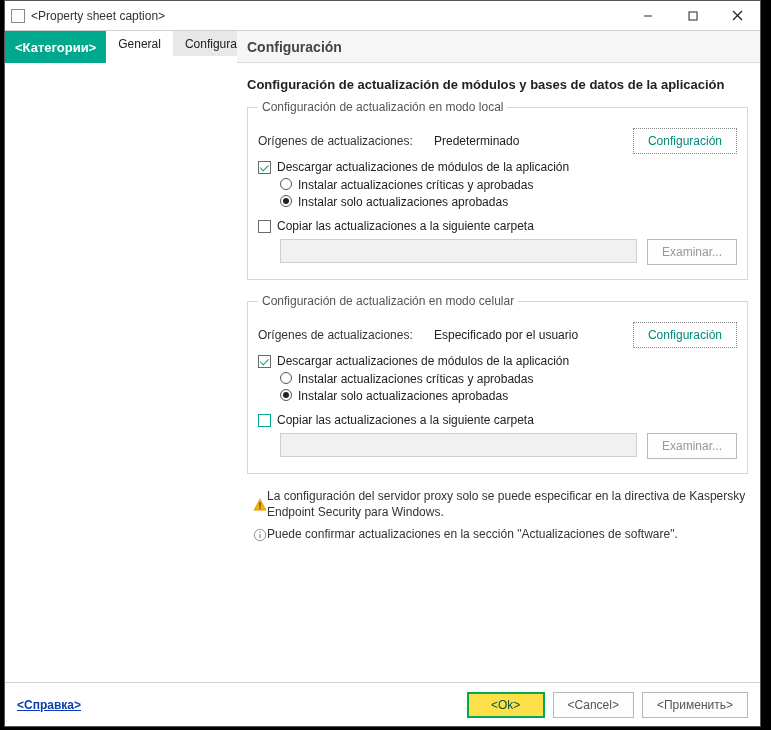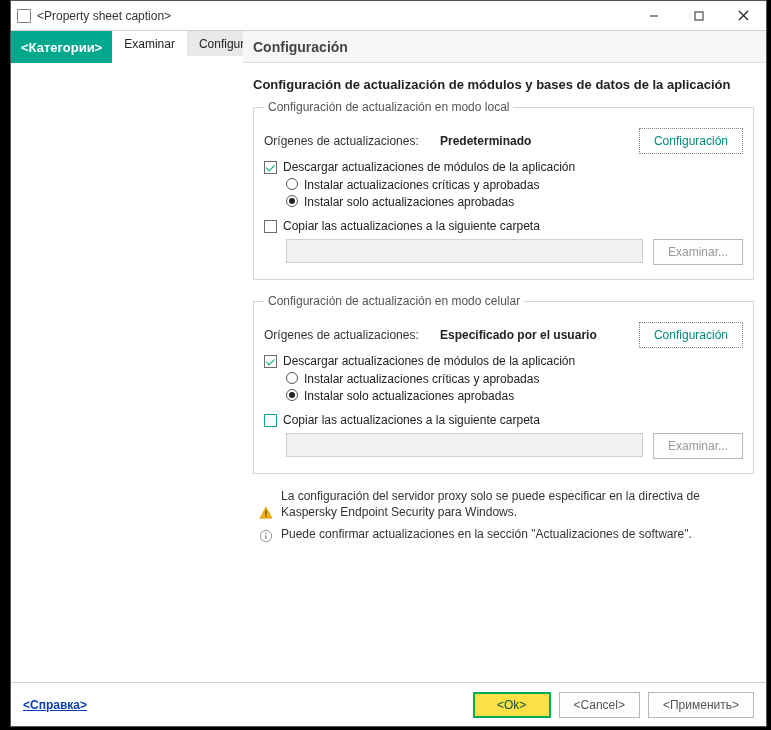--- a/index.html
+++ b/index.html
@@ -1,18 +1,18 @@
 <!DOCTYPE html>
 <html><head>
 <meta charset="utf-8">
 <style>
   * { box-sizing: border-box; font-family: "Segoe UI", Tahoma, sans-serif; }
   html, body { margin:0; padding:0; height:100%; background:#000; }
   .window {
-    position:absolute; left:10px; top:0;
+    position:absolute; left:4px; top:0;
     width:757px; height:727px;
     background:#fff;
     border:1px solid #555;
     display:flex; flex-direction:column;
     font-size:12px; color:#222;
   }
   .titlebar {
     height:30px; display:flex; align-items:center;
     border-bottom:1px solid #d0d0d0;
     padding-left:6px;
@@ -65,21 +65,21 @@
   fieldset.group {
     border:1px solid #d6d6d6; border-radius:0;
     padding:10px 10px 12px 10px; margin:0 0 14px 0;
     position:relative;
   }
   fieldset.group > legend {
     padding:0 4px; color:#555; font-size:12px;
   }
   .row { display:flex; align-items:center; margin:4px 0; }
   .row .lab { width:176px; color:#333; }
-  .row .val { font-weight:bold; color:#222; flex:1; }
+  .row .val { font-weight:normal; color:#222; flex:1; }
   .btn {
     height:26px; padding:0 14px;
     border:1px solid #b8b8b8; background:#fdfdfd; color:#555;
     display:inline-flex; align-items:center; justify-content:center;
     font-size:12px; cursor:default;
   }
   .btn:disabled, .btn.disabled { color:#999; }
   .btn.right { margin-left:auto; }
   .btn.teal { color:#00897b; border:1px dotted #888; background:#fff; }
   .chk {
@@ -108,21 +108,21 @@
     content:""; width:6px; height:6px; border-radius:50%; background:#222;
   }
   .path-row {
     display:flex; gap:10px; margin:6px 0 2px 22px; 
   }
   .path-input {
     flex:1; height:24px; border:1px solid #cfcfcf; background:#f1f1f1;
     color:#999; padding:0 6px;
   }
   .infoline {
-    display:flex; gap:8px; align-items:flex-end;
+    display:flex; align-items:center;
     margin:6px 0 2px 6px; color:#333; line-height:1.35;
   }
   .icon-warn, .icon-info {
     flex:0 0 14px; width:14px; height:14px; margin-top:1px;
   }
   .footer {
     height:44px; border-top:1px solid #d0d0d0;
     display:flex; align-items:center; padding:16px 12px; gap:8px;
   }
   .help-link {
@@ -160,21 +160,21 @@
           <line x1="1" y1="1" x2="10" y2="10" stroke-width="1.2"></line>
           <line x1="10" y1="1" x2="1" y2="10" stroke-width="1.2"></line>
         </svg>
     </div>
   </div>
 
   <div class="body">
     <div class="sidebar">
       <div class="sidebar-header">&lt;Категории&gt;</div>
       <div class="nav-item">
-        <span>Examinar</span>
+        <span>General</span>
       </div>
       <div class="nav-item selected">
         <span>Configuración</span>
       </div>
     </div>
 
     <div class="main">
       <div class="main-header">Configuración</div>
       <div class="content">
 

